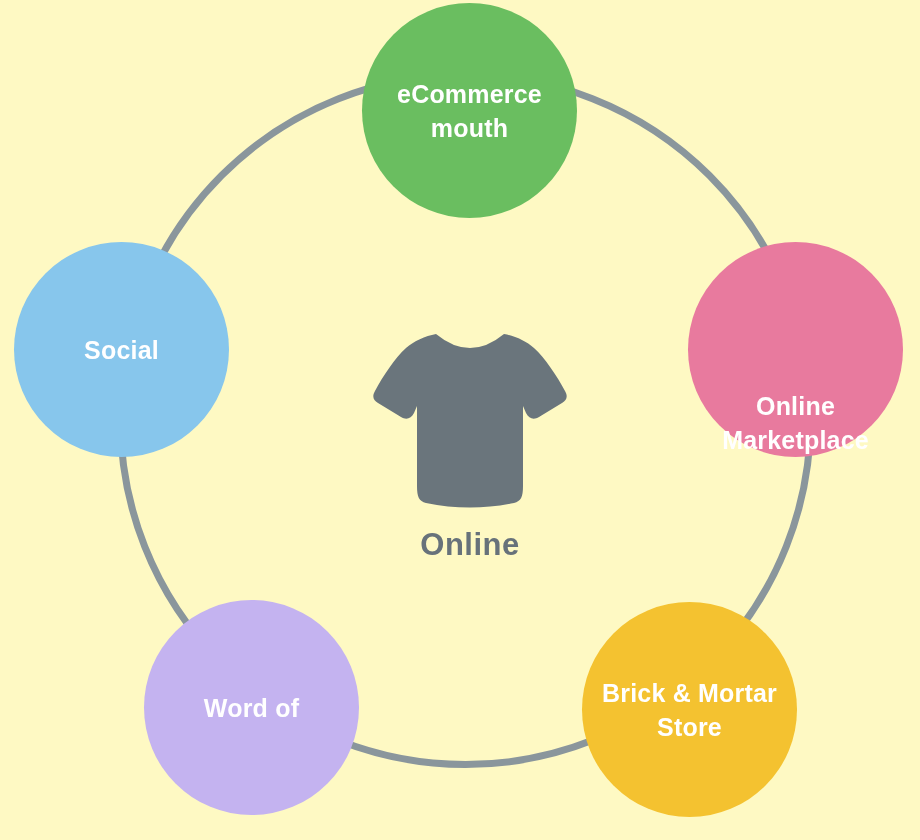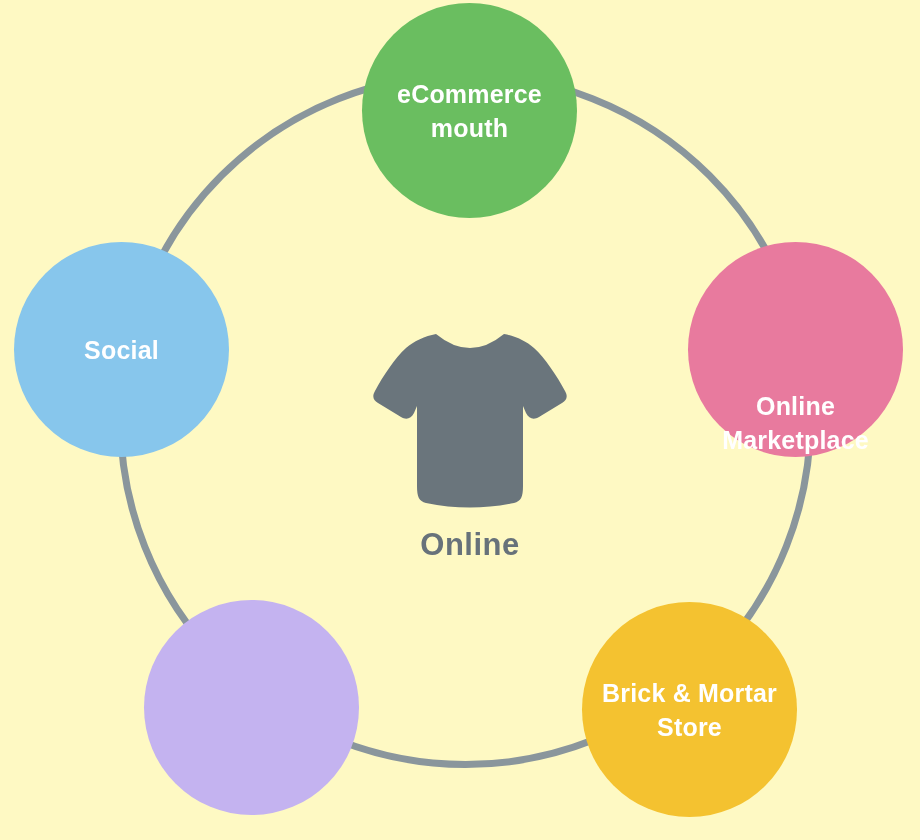--- a/index.html
+++ b/index.html
@@ -85,20 +85,21 @@
 
   <div class="node node-marketplace" style="background-color: rgb(232, 122, 158); align-items: flex-end;">
     <div class="node-label" style="color: rgb(255, 255, 255);">
       <span>Online</span>
       <span>Marketplace</span>
     </div>
   </div>
 
   <div class="node node-word" style="background-color: rgb(196, 179, 240);">
     <div class="node-label" style="color: rgb(255, 255, 255);">
+      <span>Word of</span>
     </div>
   </div>
 
   <div class="node node-brick" style="background-color: rgb(244, 194, 48);">
     <div class="node-label" style="color: rgb(255, 255, 255);">
       <span>Brick &amp; Mortar</span>
       <span>Store</span>
     </div>
   </div>
 

